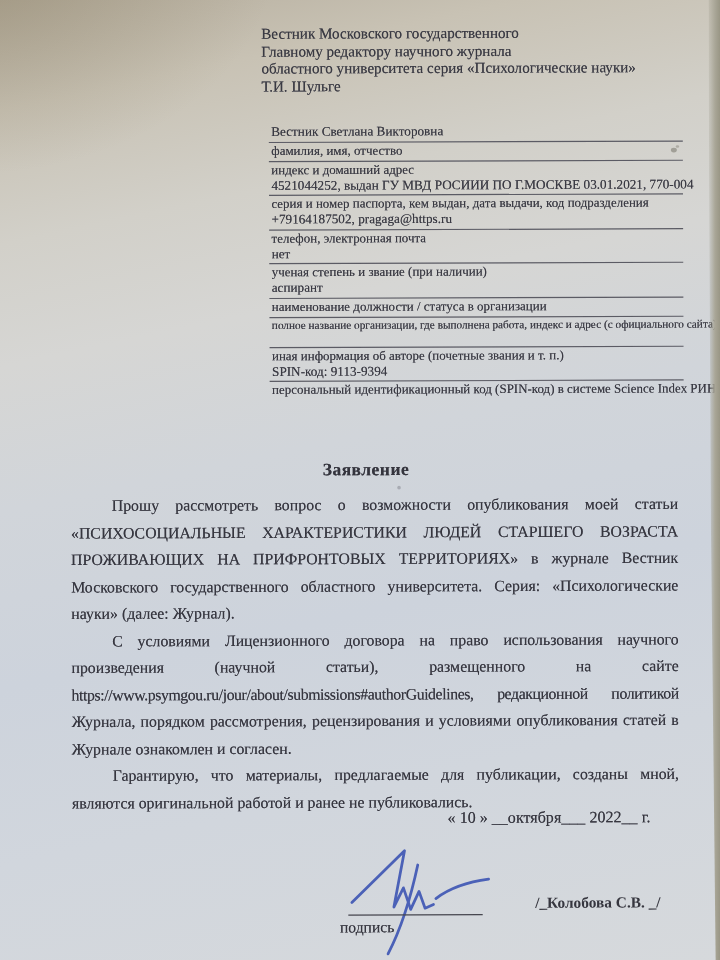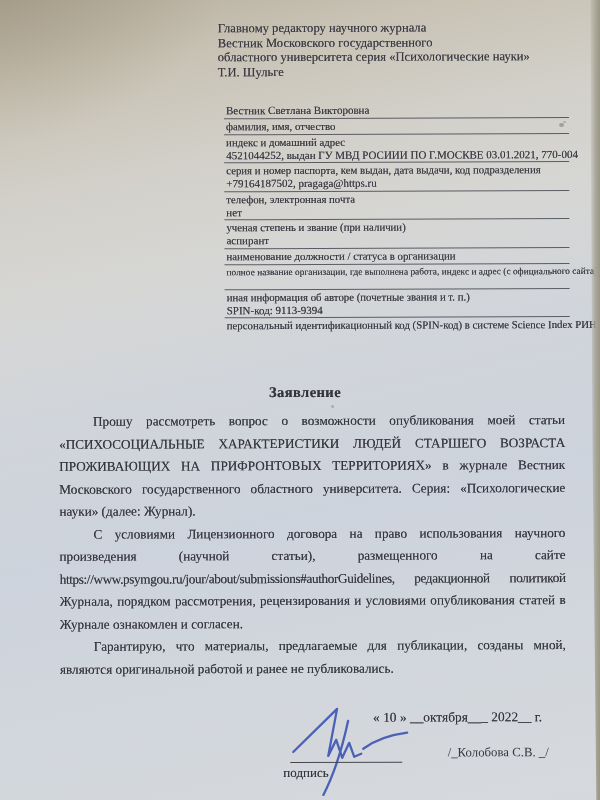--- a/index.html
+++ b/index.html
@@ -52,38 +52,38 @@
   .bodytext{
     position:absolute;left:59px;top:410px;width:506px;
     font-size:13.2px;line-height:22.55px;color:#36363f;
   }
   .bline{text-align:justify;text-align-last:justify;white-space:normal;}
   .bline.indent{text-indent:34px;}
   .bline.last{text-align-last:left;}
   .bline.tight{letter-spacing:-0.35px;}
 
   .dateline{
-    position:absolute;top:710px;left:372px;width:196px;
+    position:absolute;top:674px;left:372px;width:196px;
     font-size:13.4px;white-space:nowrap;color:#36363f;
   }
 
   .sig-rule{position:absolute;left:289px;top:762px;width:112px;border-top:1.2px solid #46464f;}
   .sig-caption{position:absolute;left:282px;top:765px;font-size:13px;color:#36363f;}
-  .sig-col{position:absolute;left:434px;top:746px;width:126px;text-align:center;font-size:12.8px;line-height:15.5px;color:#36363f;white-space:nowrap;}
+  .sig-col{position:absolute;left:434px;top:746px;width:126px;text-align:center;font-size:12.8px;line-height:15.5px;color:#36363f;white-space:nowrap;font-weight:bold;}
   .sig-ink{position:absolute;left:278px;top:694px;}
 </style>
 </head>
 <body>
 
 <div class="stage">
   <div class="content">
 
     <div class="recipient soft">
+      <div>Вестник Московского государственного</div>
       <div>Главному редактору научного журнала</div>
-      <div>Вестник Московского государственного</div>
       <div>областного университета серия «Психологические науки»</div>
       <div>Т.И. Шульге</div>
     </div>
 
     <div class="form">
       <div class="form-row">
         <div class="f-value soft">Вестник Светлана Викторовна</div>
         <div class="f-rule"></div>
         <div class="f-label soft">фамилия, имя, отчество</div>
       </div>

